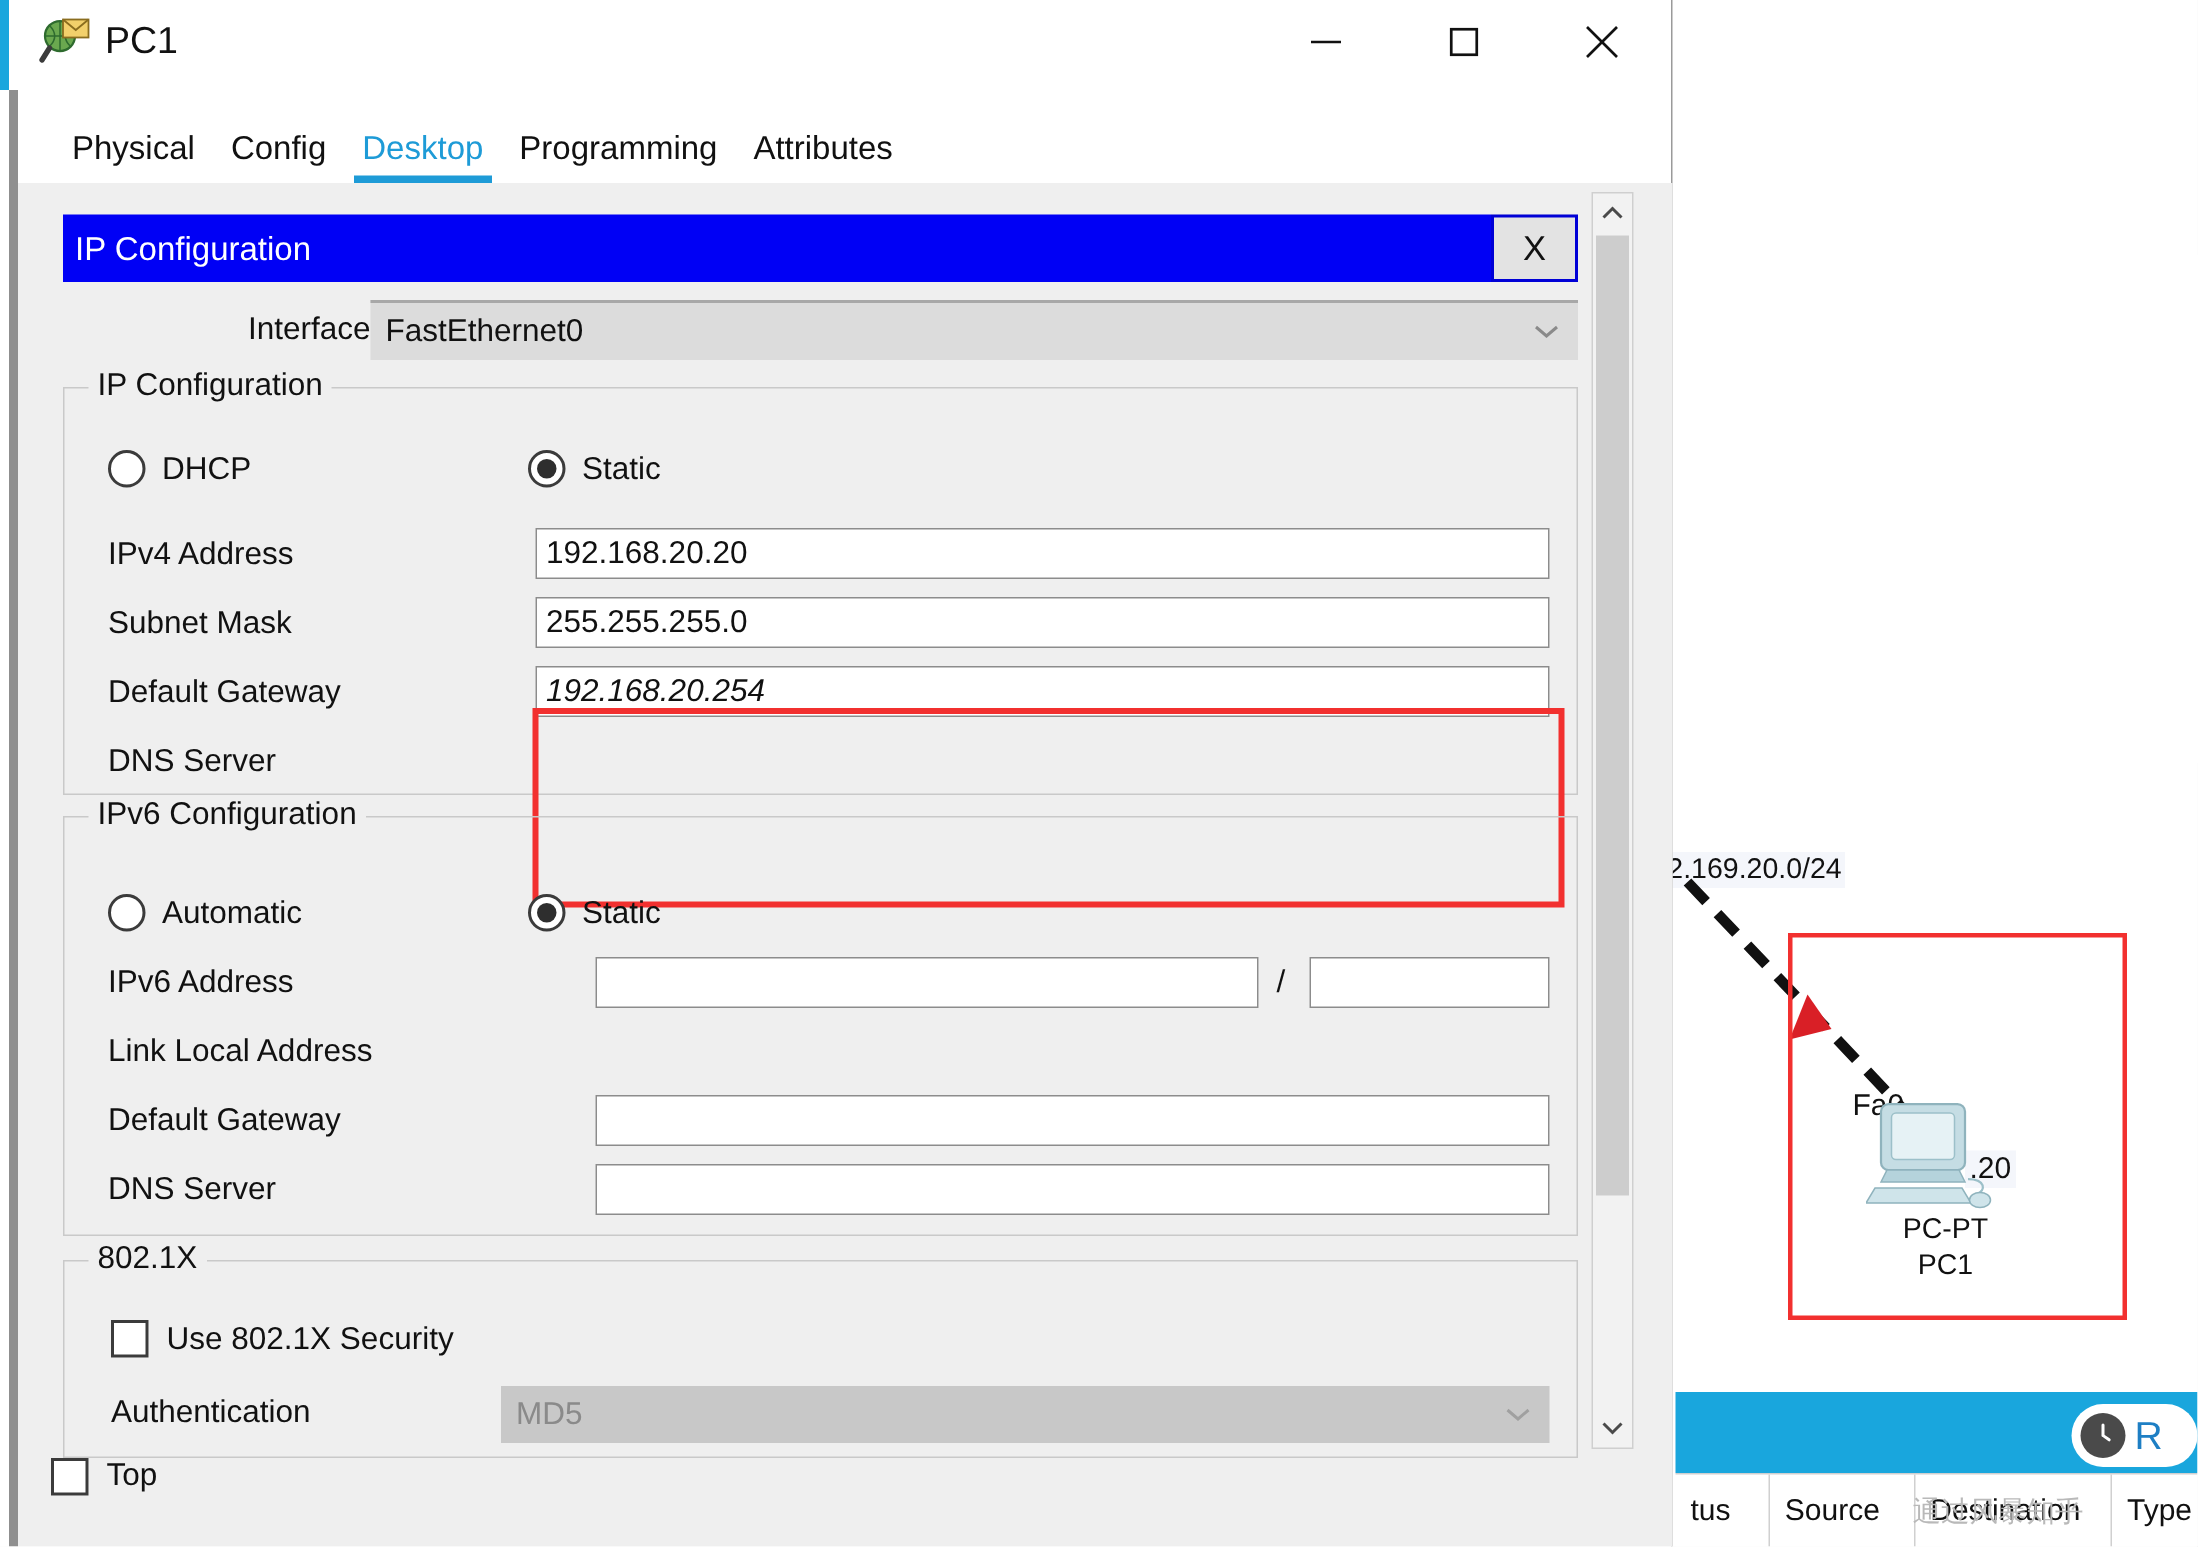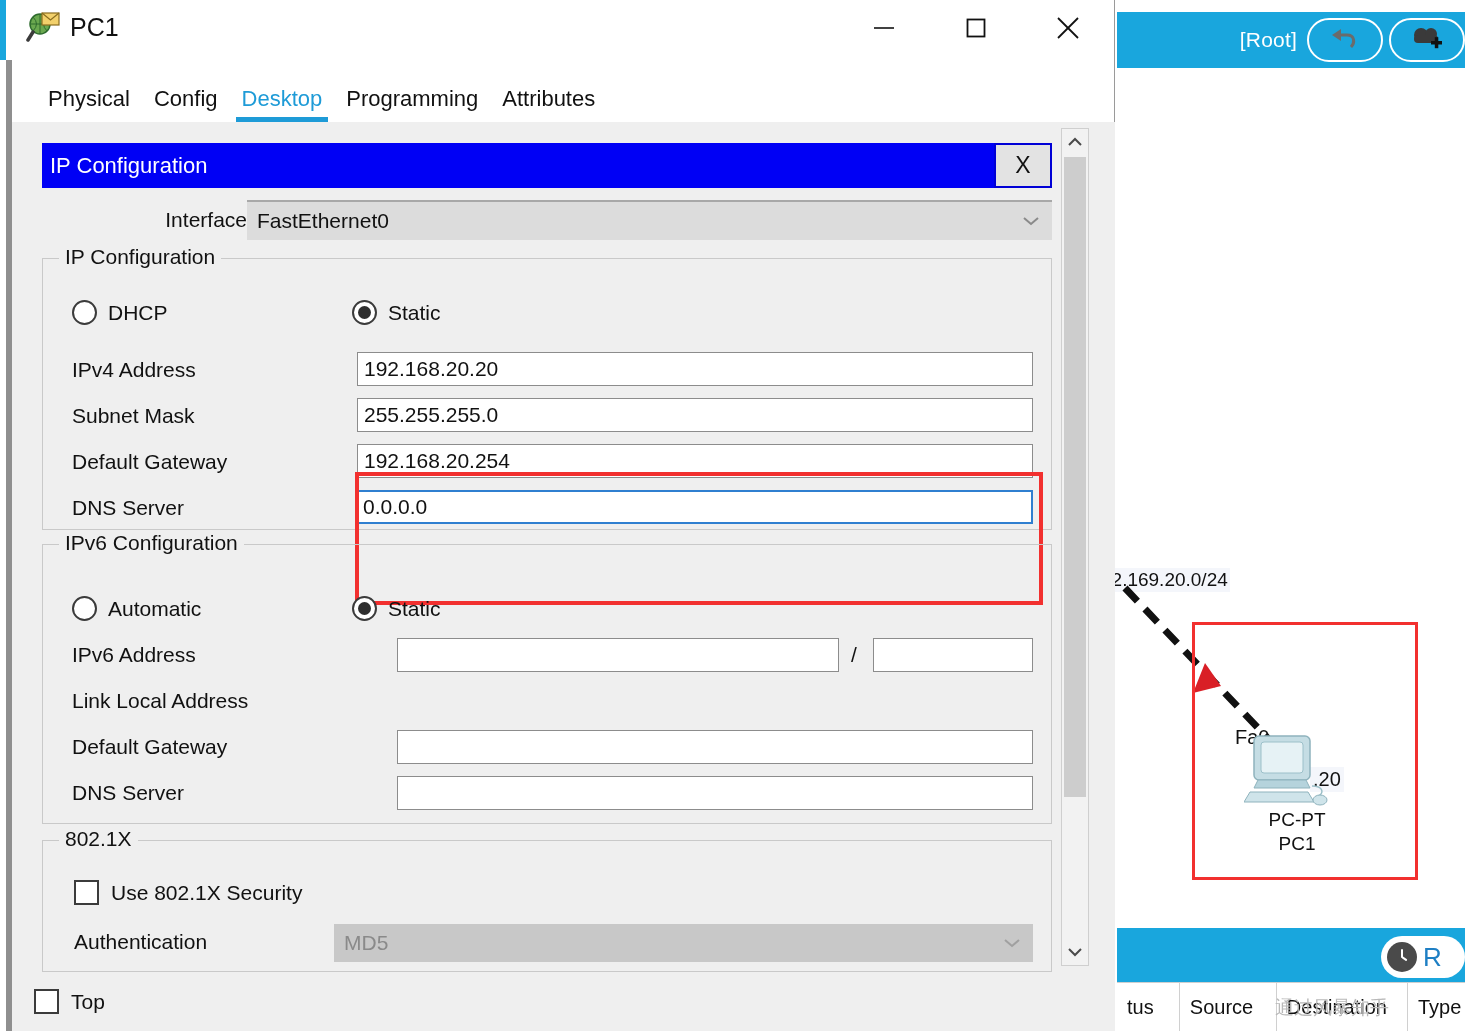--- a/index.html
+++ b/index.html
@@ -197,48 +197,30 @@
     display: flex; align-items: center; justify-content: center;
   }
   .sb-arrow.up { top: 0; }
   .sb-arrow.down { bottom: 0; }
   .sb-thumb {
     position: absolute; left: 2px; top: 28px; width: 22px; height: 640px; background: #cdcdcd;
   }
 
   .bottom-strip {
     position: absolute; left: 12px; top: 972px; width: 1103px; height: 59px;
-    background: #efefef; display: flex; align-items: center; padding-left: 22px;
+    background: #efefef; display: flex; align-items: flex-start; padding-left: 22px;
   }
 </style>
 </head>
 <body>
 
 <div id="root">
 
   <div id="pt-app">
 
-    <div class="pt-toolbar">
-      <span class="pt-root-label">[Root]</span>
-      <div class="pt-round-btn">
-        <svg width="40" height="28" viewBox="0 0 40 28">
-          <path d="M26 21 C30 17 30 9 22 9 L10 9" stroke="#6b6b6b" stroke-width="3" fill="none"></path>
-          <path d="M16 3 L7 9 L16 15 Z" fill="#6b6b6b"></path>
-        </svg>
-      </div>
-      <div class="pt-round-btn">
-        <svg width="44" height="30" viewBox="0 0 44 30">
-          <circle cx="16" cy="10" r="7" fill="#3a3a3a"></circle>
-          <circle cx="26" cy="9" r="6" fill="#3a3a3a"></circle>
-          <rect x="9" y="10" width="24" height="8" rx="4" fill="#3a3a3a"></rect>
-          <rect x="26" y="16" width="11" height="3.5" fill="#111"></rect>
-          <rect x="29.8" y="12.2" width="3.5" height="11" fill="#111"></rect>
-        </svg>
-      </div>
-    </div>
 
     <div class="pt-canvas">
       <span class="net-label" style="left:-18px; top:500px;">92.169.20.0/24</span>
 
       <svg style="position:absolute; left:0; top:0; width:348px; height:860px;">
         <line x1="8" y1="520" x2="160" y2="680" stroke="#111" stroke-width="7" stroke-dasharray="18,11"></line>
         <polygon points="88,595 104,618 76,625" fill="#d91f26"></polygon>
       </svg>
 
       <div class="topo-redbox"></div>
@@ -347,24 +329,23 @@
         <span class="radio-label">Static</span>
       </div>
 
       <span class="lbl" style="position:absolute; left:60px; top:236px;">IPv4 Address</span>
       <div class="field" style="position:absolute; left:345px; top:230px; width:676px;">192.168.20.20</div>
 
       <span class="lbl" style="position:absolute; left:60px; top:282px;">Subnet Mask</span>
       <div class="field" style="position:absolute; left:345px; top:276px; width:676px;">255.255.255.0</div>
 
       <span class="lbl" style="position:absolute; left:60px; top:328px;">Default Gateway</span>
-      <div class="field" style="position:absolute; left:345px; top:322px; width:676px;">192.168.20.254</div>
+      <div class="field" style="position:absolute; left:345px; top:322px; width:676px;font-style:italic;">192.168.20.254</div>
 
       <span class="lbl" style="position:absolute; left:60px; top:374px;">DNS Server</span>
-      <div class="field focused" style="position:absolute; left:343px; top:368px; width:678px;">0.0.0.0</div>
 
       <div class="redbox-form"></div>
 
       <div class="group" style="left:30px; top:422px; width:1010px; height:280px;">
         <span class="group-title">IPv6 Configuration</span>
       </div>
 
       <div class="row radio-row" style="left:60px; top:474px;">
         <span class="radio"></span>
         <span class="radio-label">Automatic</span>

